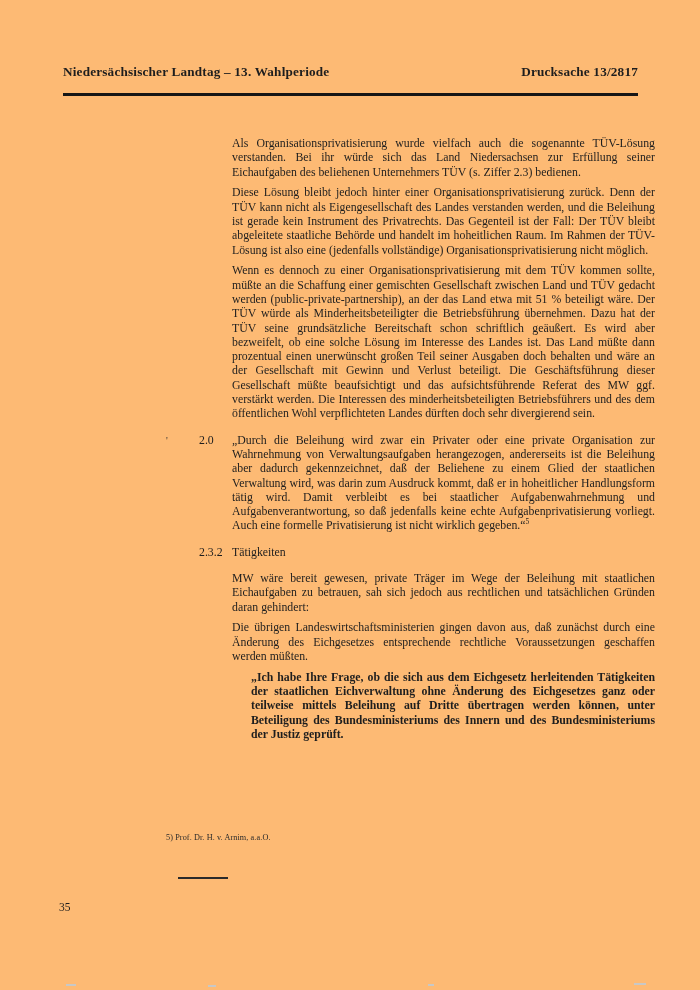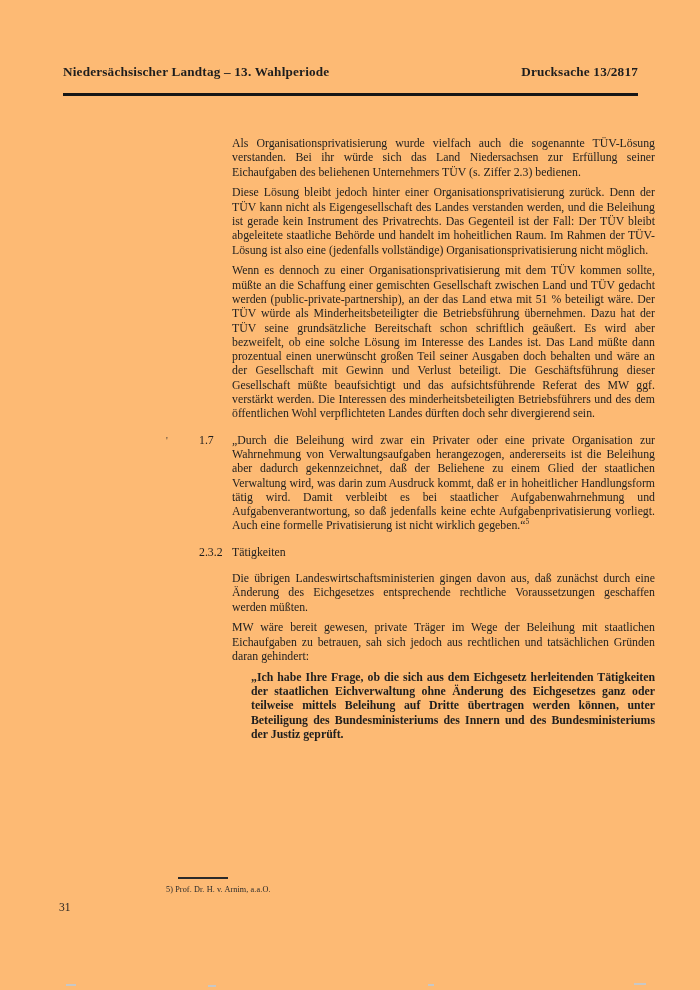--- a/index.html
+++ b/index.html
@@ -29,21 +29,21 @@
     margin-top:12px; margin-bottom:12px;
   }
   .secnum { position:absolute; left:-33px; }
   .stray-mark { position:absolute; left:-66px; top:1px; font-size:10px; color:#333; }
   .quote-indent { padding-left:19px;font-weight:bold; }
   sup.fnref { font-size:7.5px; vertical-align:super; line-height:0; }
   .footnote-rule {
     position:absolute; left:178px; top:877px; width:50px; height:2px; background:#2a2a2a;
   }
   .footnote {
-    position:absolute; left:166px; top:885px; font-size:8.2px; color:#2a2a2a;
+    position:absolute; left:166px; top:833px; font-size:8.2px; color:#2a2a2a;
     letter-spacing:0.1px;
     text-align:right;
   }
   .page-number { position:absolute; left:59px; top:901px; font-size:11.5px; }
   .artifact { position:absolute; background:#c8c8c6; height:2px; }
   .artifact.a1 { left:66px;  top:984px; width:10px; }
   .artifact.a2 { left:208px; top:985px; width:8px; }
   .artifact.a3 { left:428px; top:984px; width:6px; }
   .artifact.a4 { left:634px; top:983px; width:12px; }
 </style>
@@ -59,41 +59,41 @@
   <div class="header-rule"></div>
 
   <div class="content">
 
     <p>Als Organisationsprivatisierung wurde vielfach auch die sogenannte TÜV-Lösung verstanden. Bei ihr würde sich das Land Niedersachsen zur Erfüllung seiner Eichaufgaben des beliehenen Unternehmers TÜV (s. Ziffer 2.3) bedienen.</p>
     <p>Diese Lösung bleibt jedoch hinter einer Organisationsprivatisierung zurück. Denn der TÜV kann nicht als Eigengesellschaft des Landes verstanden werden, und die Beleihung ist gerade kein Instrument des Privatrechts. Das Gegenteil ist der Fall: Der TÜV bleibt abgeleitete staatliche Behörde und handelt im hoheitlichen Raum. Im Rahmen der TÜV-Lösung ist also eine (jedenfalls vollständige) Organisationsprivatisierung nicht möglich.</p>
     <p>Wenn es dennoch zu einer Organisationsprivatisierung mit dem TÜV kommen sollte, müßte an die Schaffung einer gemischten Gesellschaft zwischen Land und TÜV gedacht werden (public-private-partnership), an der das Land etwa mit 51 % beteiligt wäre. Der TÜV würde als Minderheitsbeteiligter die Betriebsführung übernehmen. Dazu hat der TÜV seine grundsätzliche Bereitschaft schon schriftlich geäußert. Es wird aber bezweifelt, ob eine solche Lösung im Interesse des Landes ist. Das Land müßte dann prozentual einen unerwünscht großen Teil seiner Ausgaben doch behalten und wäre an der Gesellschaft mit Gewinn und Verlust beteiligt. Die Geschäftsführung dieser Gesellschaft müßte beaufsichtigt und das aufsichtsführende Referat des MW ggf. verstärkt werden. Die Interessen des minderheitsbeteiligten Betriebsführers und des dem öffentlichen Wohl verpflichteten Landes dürften doch sehr divergierend sein.</p>
 
     <div class="heading">
       <span class="stray-mark">'</span>
-      <span class="secnum">1.7</span>
+      <span class="secnum">2.0</span>
     </div>
 
 
     <p><span>„Durch die Beleihung wird zwar ein Privater oder eine private Organisation zur Wahrnehmung von Verwaltungsaufgaben herangezogen, andererseits ist die Beleihung aber dadurch gekennzeichnet, daß der Beliehene zu einem Glied der staatlichen Verwaltung wird, was darin zum Ausdruck kommt, daß er in hoheitlicher Handlungsform tätig wird. Damit verbleibt es bei staatlicher Aufgabenwahrnehmung und Aufgabenverantwortung, so daß jedenfalls keine echte Aufgabenprivatisierung vorliegt. Auch eine formelle Privatisierung ist nicht wirklich gegeben.“</span><sup class="fnref">5</sup></p>
 
     <div class="heading">
       <span class="secnum">2.3.2</span>
       <span>Tätigkeiten</span>
     </div>
 
+    <p>MW wäre bereit gewesen, private Träger im Wege der Beleihung mit staatlichen Eichaufgaben zu betrauen, sah sich jedoch aus rechtlichen und tatsächlichen Gründen daran gehindert:</p>
     <p>Die übrigen Landeswirtschaftsministerien gingen davon aus, daß zunächst durch eine Änderung des Eichgesetzes entsprechende rechtliche Voraussetzungen geschaffen werden müßten.</p>
-    <p>MW wäre bereit gewesen, private Träger im Wege der Beleihung mit staatlichen Eichaufgaben zu betrauen, sah sich jedoch aus rechtlichen und tatsächlichen Gründen daran gehindert:</p>
 
     <p class="quote-indent">„Ich habe Ihre Frage, ob die sich aus dem Eichgesetz herleitenden Tätigkeiten der staatlichen Eichverwaltung ohne Änderung des Eichgesetzes ganz oder teilweise mittels Beleihung auf Dritte übertragen werden können, unter Beteiligung des Bundesministeriums des Innern und des Bundesministeriums der Justiz geprüft.</p>
 
   </div>
 
   <div class="footnote-rule"></div>
   <div class="footnote">5) Prof. Dr. H. v. Arnim, a.a.O.</div>
 
-  <div class="page-number">31</div>
+  <div class="page-number">35</div>
 
   <div class="artifact a1"></div>
   <div class="artifact a2"></div>
   <div class="artifact a3"></div>
   <div class="artifact a4"></div>
 
 </div>
 
 </body></html>

